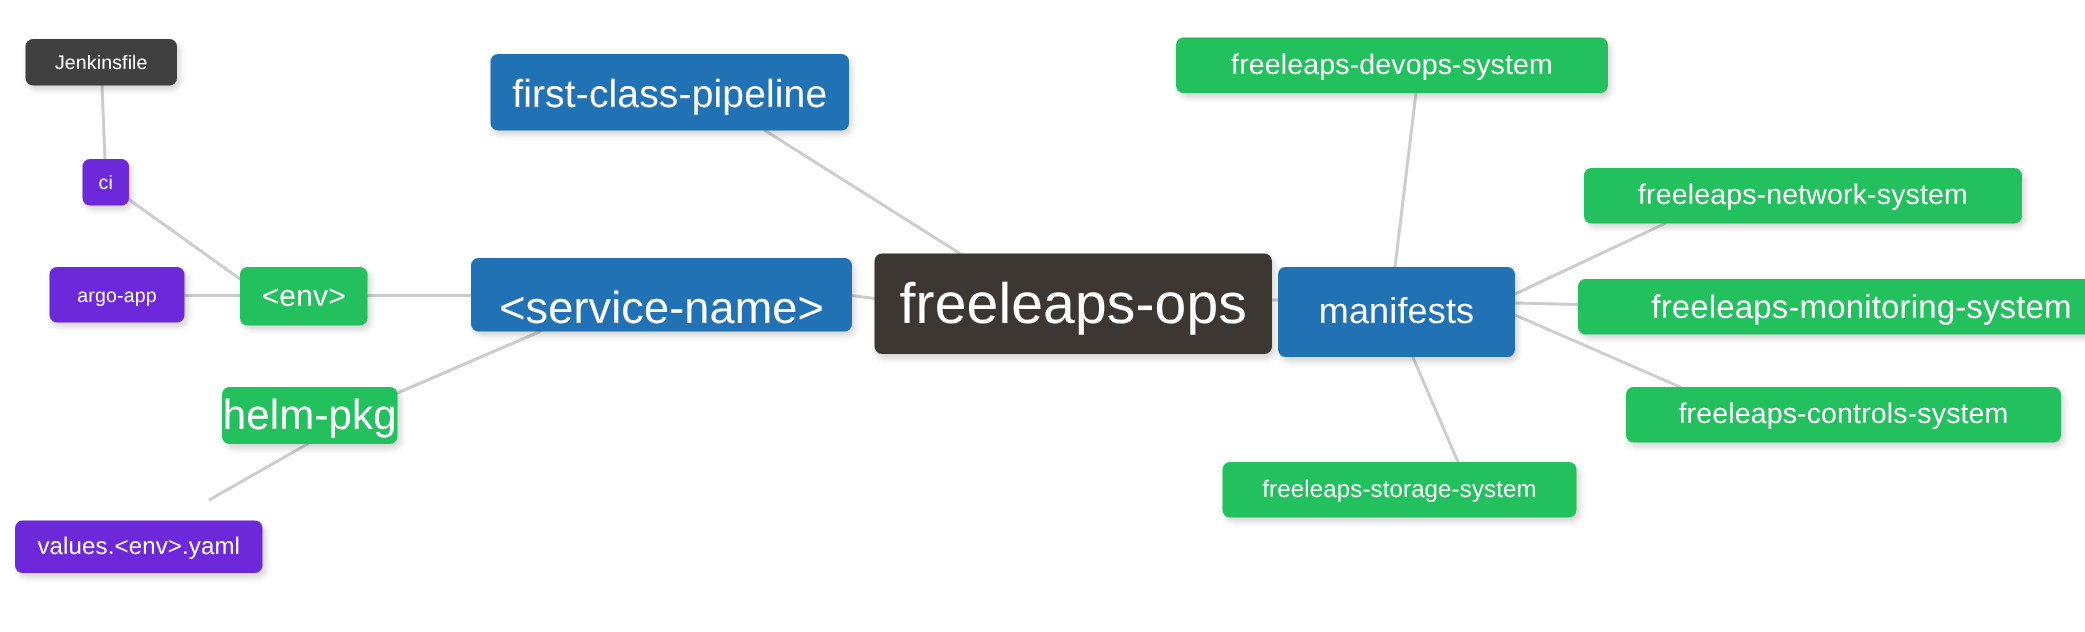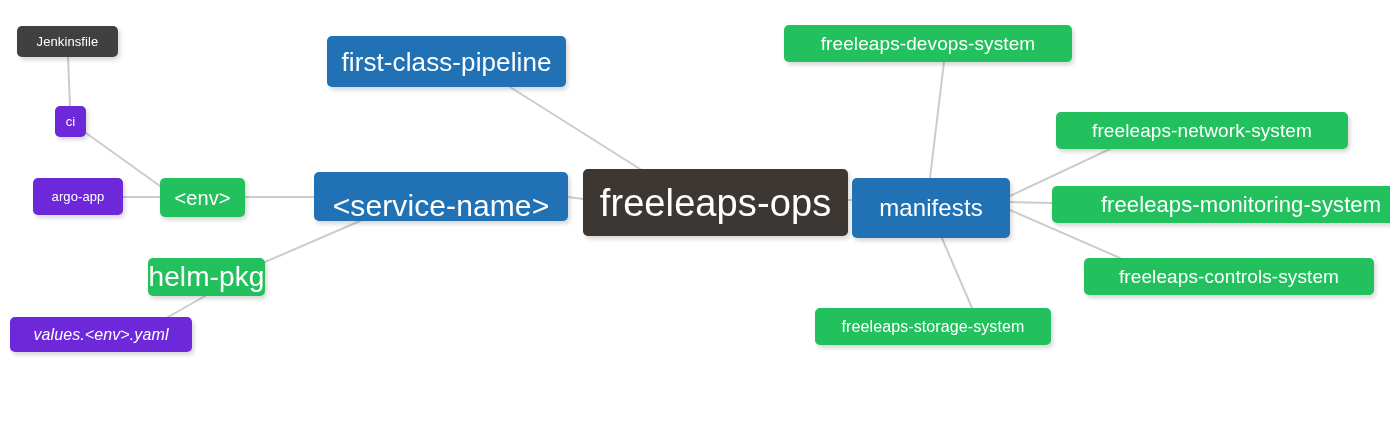--- a/index.html
+++ b/index.html
@@ -81,21 +81,21 @@
       </div>
       <div class="node c-tomato" style="left: 33px; top: 178px; width: 90px; height: 37px; font-size: 13px;">
         <span class="node-label">argo-app</span>
       </div>
       <div class="node c-green" style="left: 160px; top: 178px; width: 85px; height: 39px; font-size: 20px;">
         <span class="node-label">&lt;env&gt;</span>
       </div>
       <div class="node c-green" style="left: 148px; top: 258px; width: 117px; height: 38px; font-size: 28px;">
         <span class="node-label">helm-pkg</span>
       </div>
-      <div class="node c-tomato" style="left: 10px; top: 317px; width: 182px; height: 35px; font-size: 16px; font-style: italic;">
+      <div class="node c-tomato" style="left: 10px; top: 347px; width: 165px; height: 35px; font-size: 16px;">
         <span class="node-label">values.&lt;env&gt;.yaml</span>
       </div>
       <div class="node c-blue" style="left: 327px; top: 36px; width: 239px; height: 51px; font-size: 26px;">
         <span class="node-label">first-class-pipeline</span>
       </div>
       <div class="node c-blue" style="left: 314px; top: 172px; width: 254px; height: 49px; font-size: 30px; align-items: flex-end;">
         <span class="node-label">&lt;service-name&gt;</span>
       </div>
       <div class="node c-dark" style="left: 583px; top: 169px; width: 265px; height: 67px; font-size: 38px;">
         <span class="node-label">freeleaps-ops</span>

